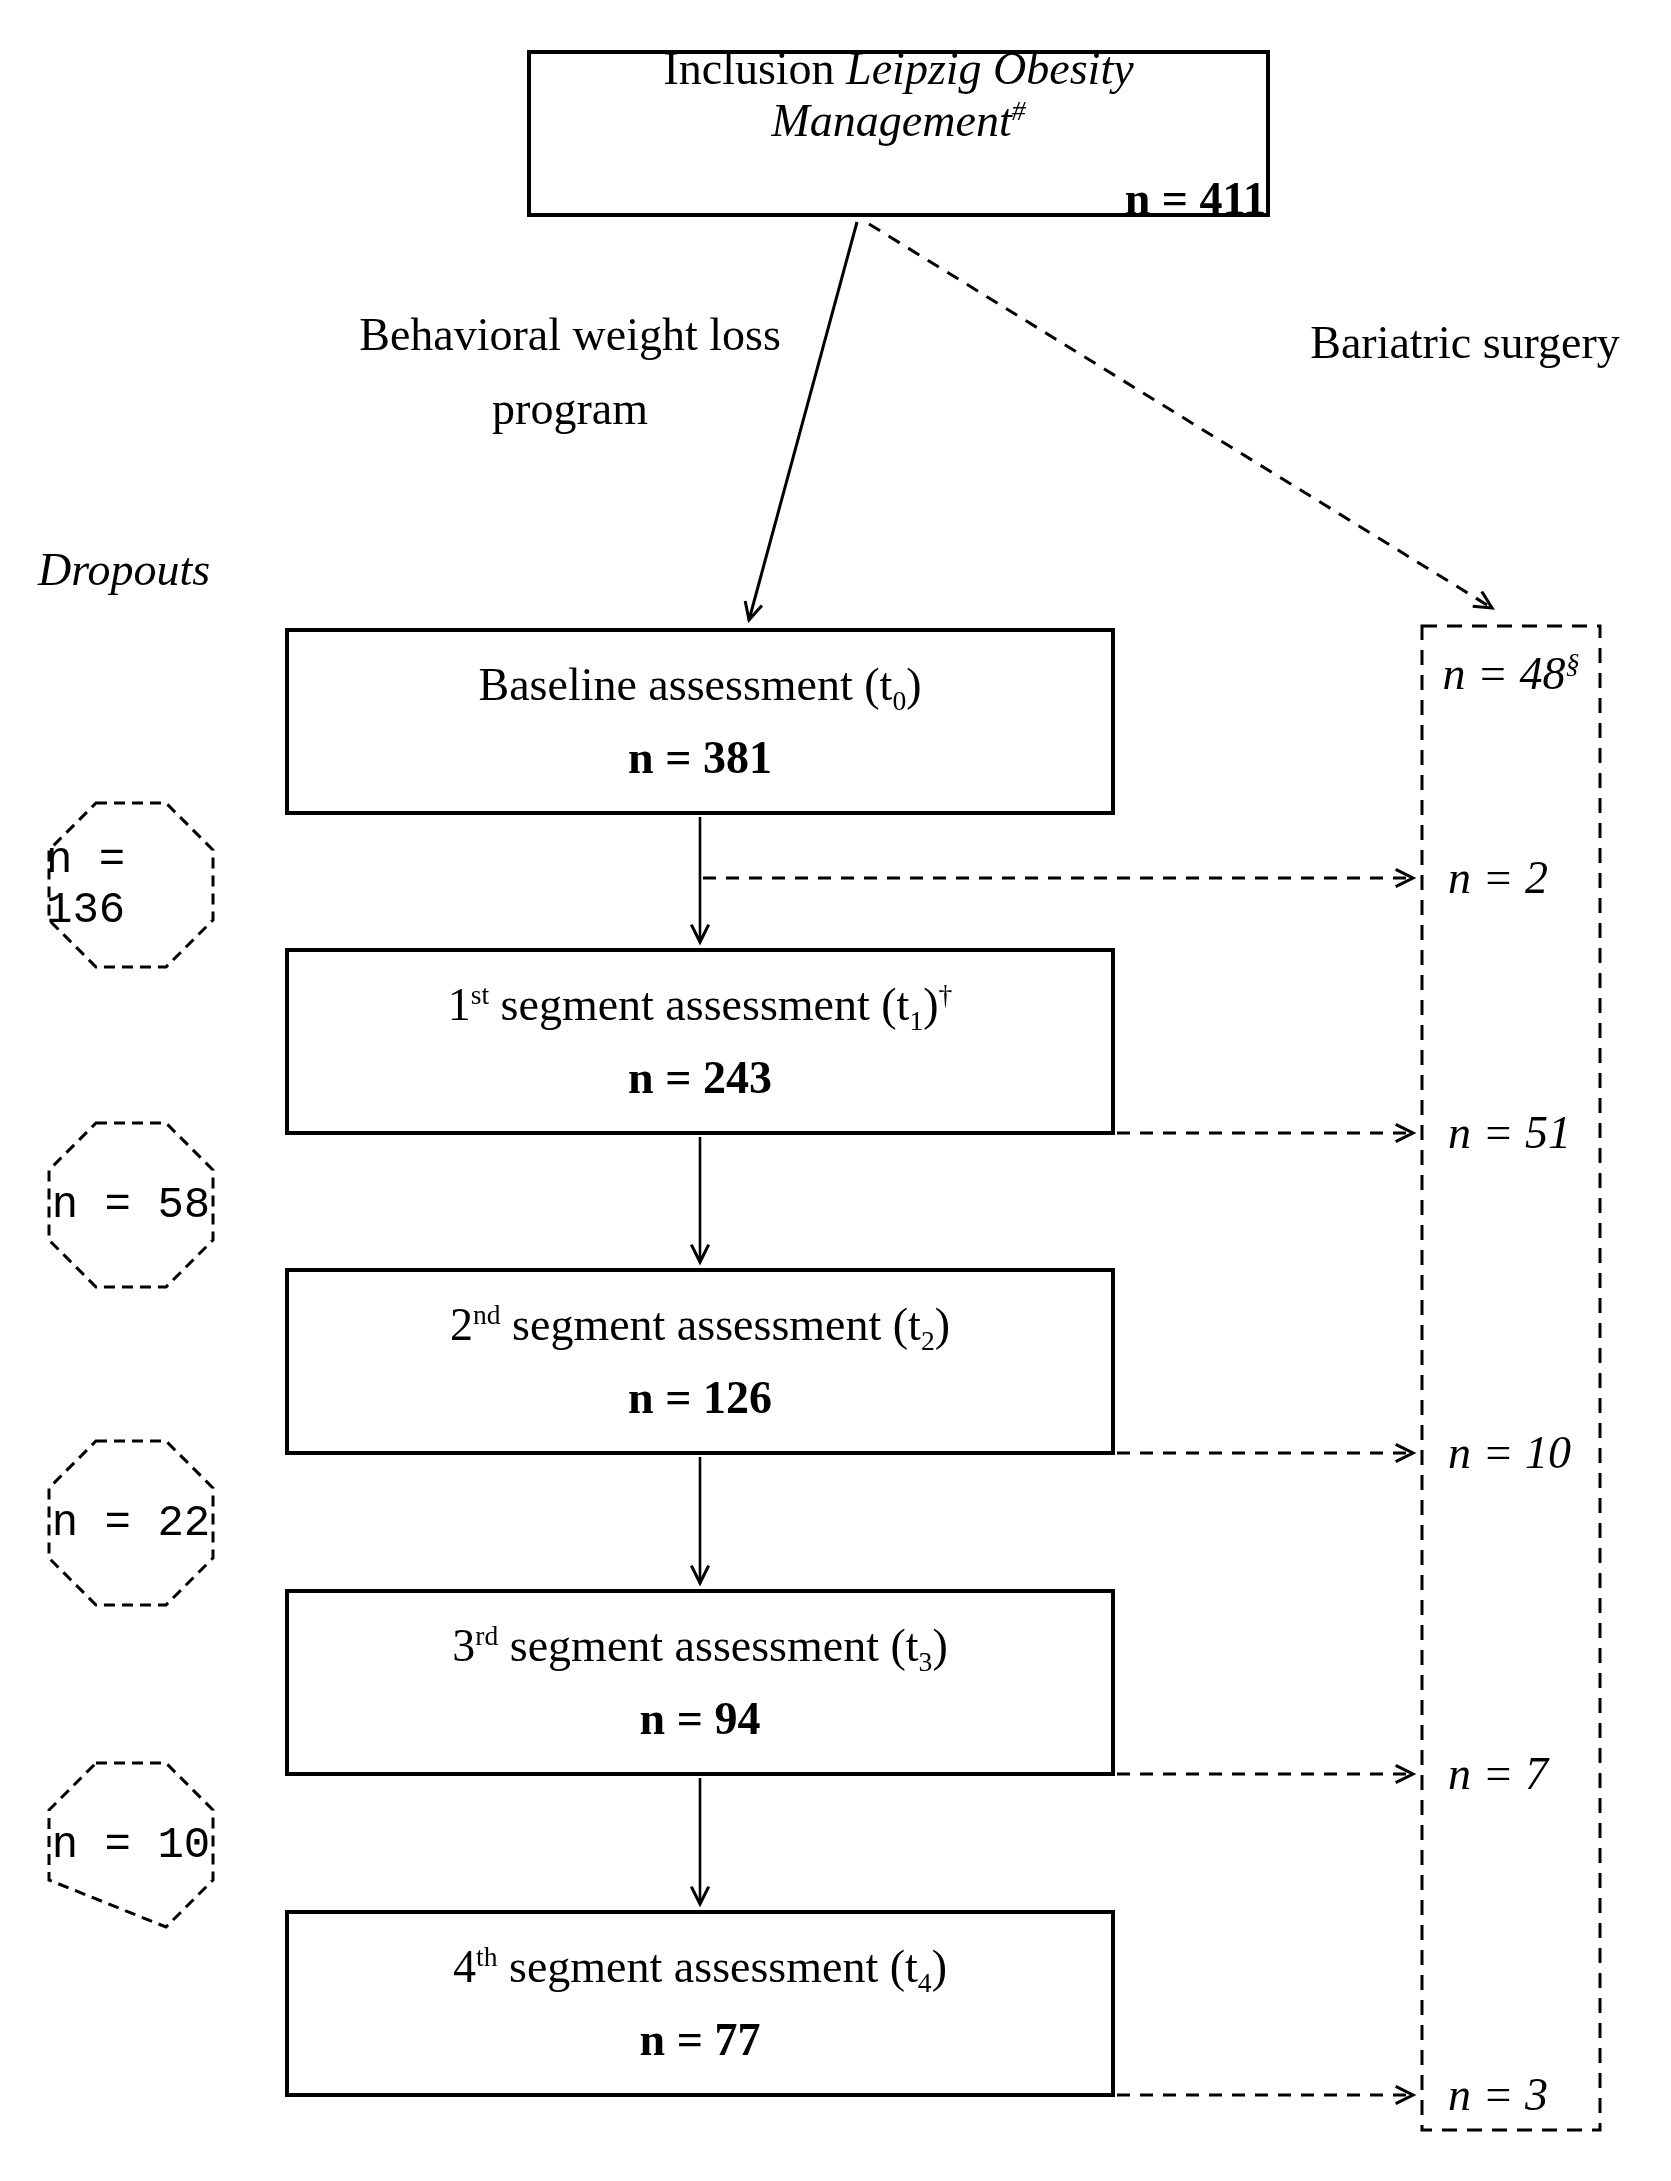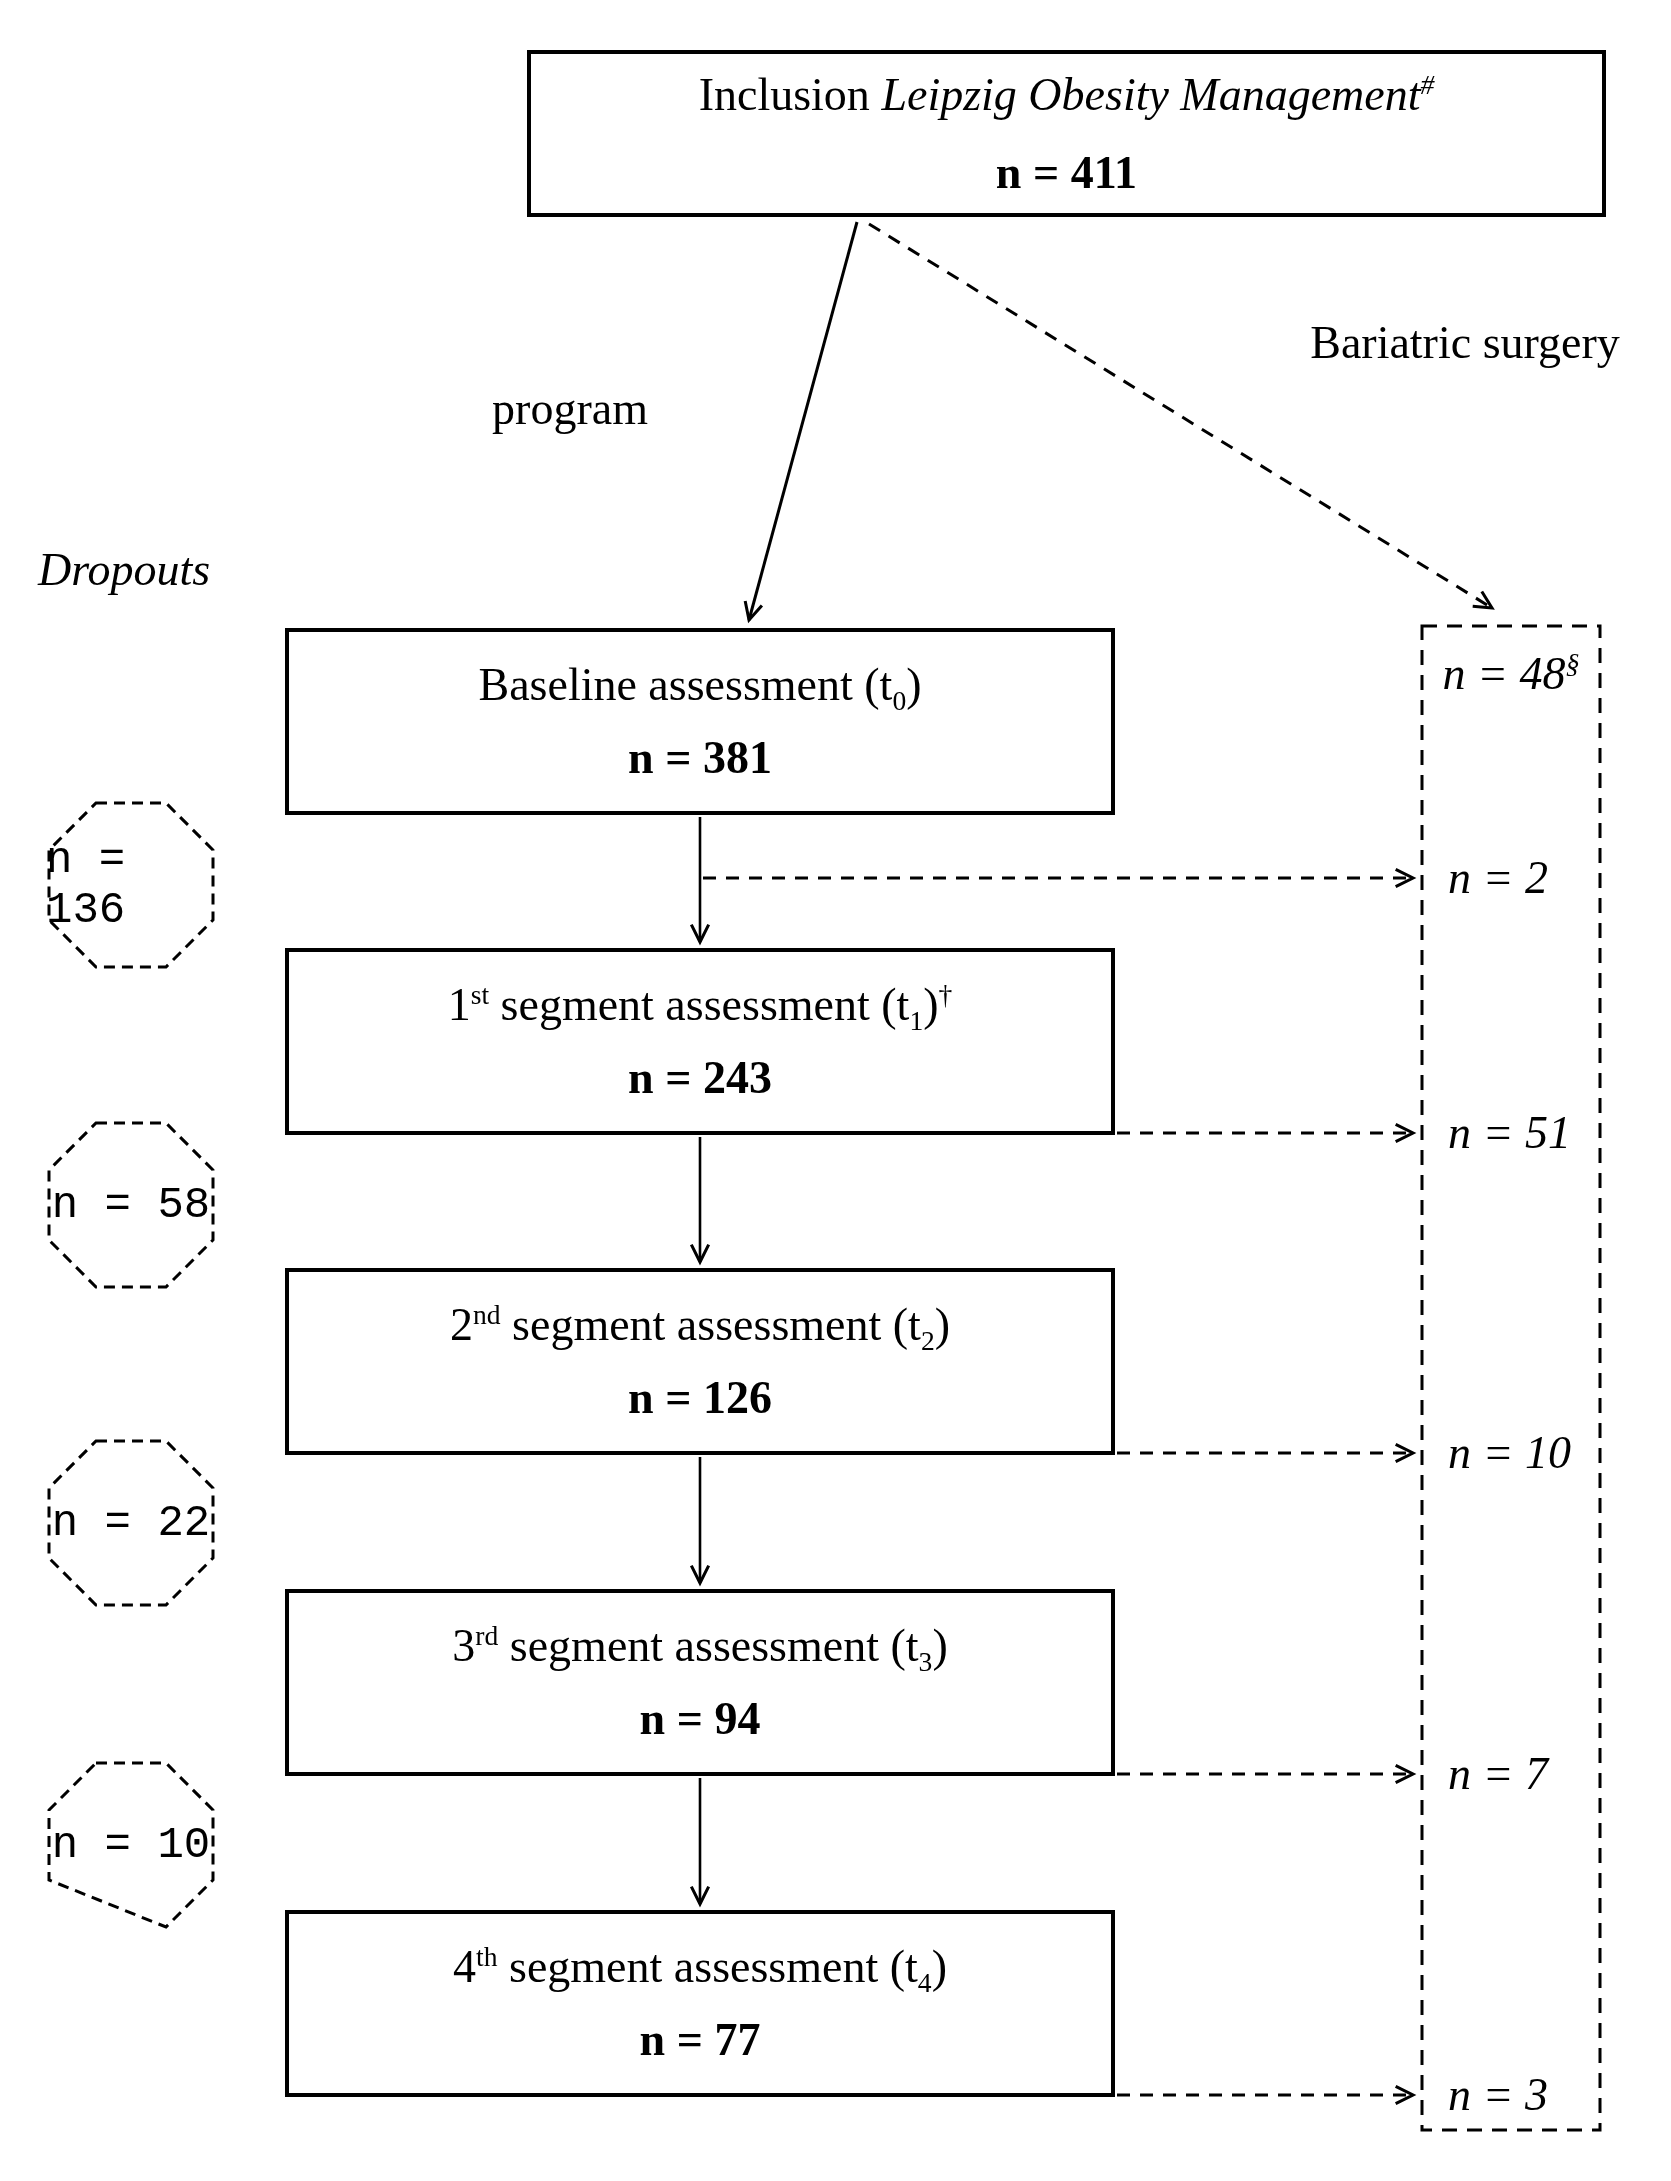--- a/index.html
+++ b/index.html
@@ -11,21 +11,21 @@
   .lines { position:absolute; left:0; top:0; width:1671px; height:2181px; }
 
   
   .box {
     position:absolute; box-sizing:border-box; border:4px solid #000; background:#fff;
     display:flex; flex-direction:column; align-items:center; justify-content:center;
     text-align:center;
   }
   .box .t { font-size:46px; line-height:52px; }
   .box .n { font-size:46px; line-height:52px; font-weight:bold; }
-  .top-box   { left:527px; top:50px;  width:1079px; height:167px; gap:26px; }
+  .top-box   { left:527px; top:50px;  width:743px; height:167px; gap:26px;align-items:flex-end; }
   .flow-box  { left:285px; width:830px; height:187px; gap:21px; }
 
   sup { font-size:60%; line-height:0; vertical-align:super; }
   sub { font-size:60%; line-height:0; vertical-align:sub; }
   .it { font-style:italic; }
 
   
   .branch { position:absolute; text-align:center; font-size:46px; line-height:1.6; }
   .branch-left  { left:320px; top:298px; width:500px; }
   .branch-right { left:1265px; top:306px; width:400px; }
@@ -77,21 +77,21 @@
 
     <rect x="1422" y="626" width="178" height="1504" fill="none" stroke="#000" stroke-width="3" stroke-dasharray="15 10"></rect>
   </svg>
 
   <div class="box top-box">
     <div class="t"><span>Inclusion </span><span class="it">Leipzig Obesity Management</span><sup class="it">#</sup></div>
     <div class="n">n = 411</div>
   </div>
 
   <div class="branch branch-left">
-    <br>
+    <span>Behavioral weight loss</span><br>
     <span>program</span>
   </div>
   <div class="branch branch-right">Bariatric surgery</div>
 
   <div class="dropouts-label">Dropouts</div>
 
   <div class="box flow-box" style="top:628px">
     <div class="t"><span></span><sup></sup><span>Baseline assessment (t</span><sub>0</sub><span>)</span><sup></sup></div>
     <div class="n">n = 381</div>
   </div>

